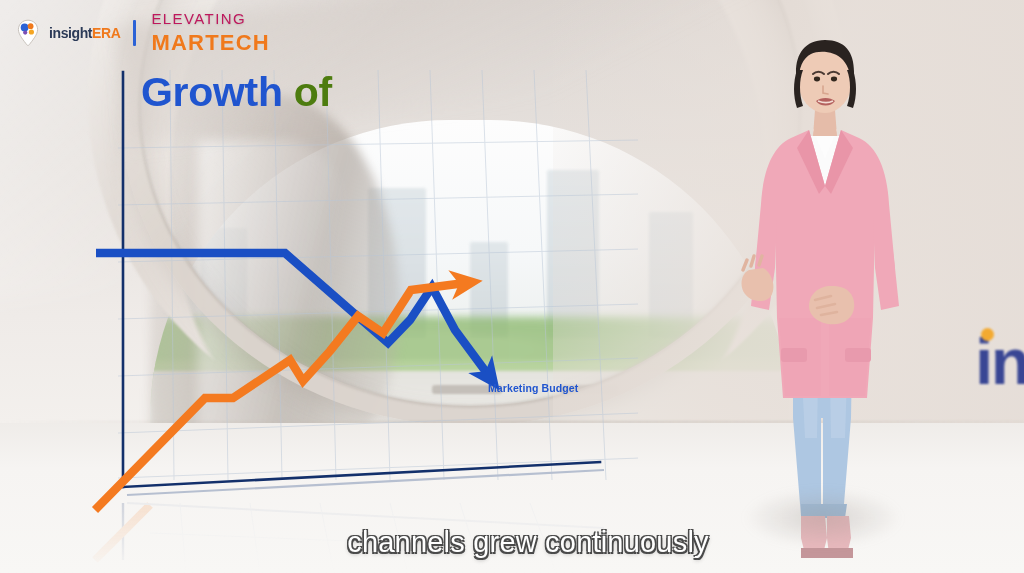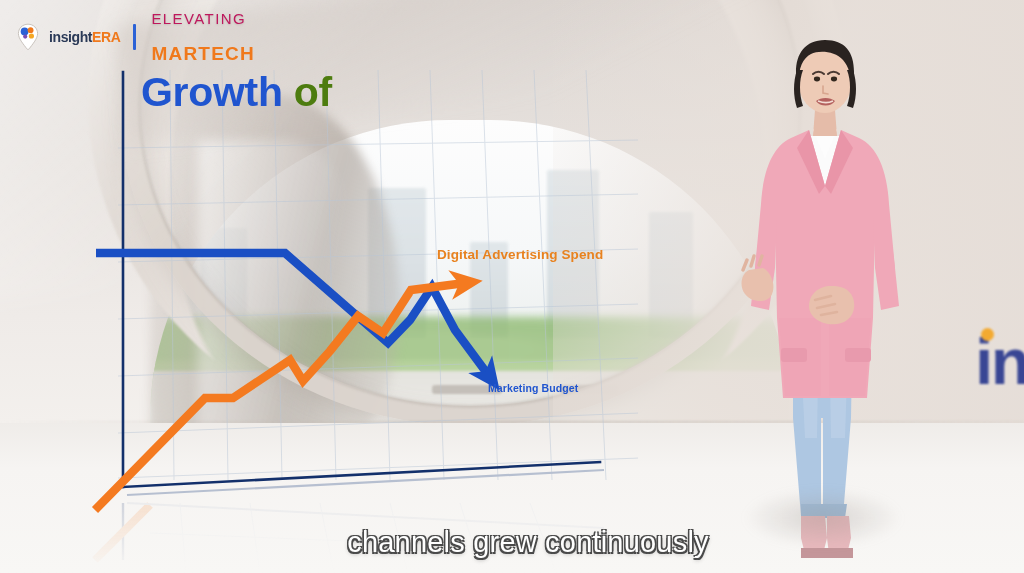--- a/index.html
+++ b/index.html
@@ -89,21 +89,21 @@
   
   .logo{position:absolute;left:16px;top:11px;display:flex;align-items:center;gap:9px;}
   .logo-mark{width:24px;height:28px;position:relative;}
   .logo-word{font-size:14px;font-weight:700;letter-spacing:-.4px;line-height:1;}
   .w-insight{color:#2b3a57;}
   .w-era{color:#f0791c;}
   .logo-div{width:3px;height:26px;background:#2b62d6;border-radius:1px;margin:0 6px 0 4px;}
   .logo-tag{line-height:1;}
   .tag-elev{font-size:15px;font-weight:400;color:#be185d;letter-spacing:1.4px;
     text-shadow:0 1px 2px rgba(140,132,126,.35);}
-  .tag-mar{font-size:19px;font-weight:800;color:#f0791c;letter-spacing:1.2px;margin-top:18px;}
+  .tag-mar{font-size:22px;font-weight:800;color:#f0791c;letter-spacing:1.2px;margin-top:6px;}
 
   
   .watermark{position:absolute;right:-4px;top:330px;font-size:64px;font-weight:700;
     color:#2b3a8f;letter-spacing:-2px;line-height:1;filter:blur(.9px);opacity:.92;}
   .watermark .dot{position:absolute;left:6px;top:-2px;width:13px;height:13px;border-radius:50%;background:#f5a623;filter:blur(.6px);}
 
   
   .caption{position:absolute;left:0;right:0;bottom:14px;text-align:center;
     font-size:29px;font-weight:400;color:#ffffff;letter-spacing:.2px;
     text-shadow:
@@ -217,21 +217,20 @@
       </g>
     </g>
   </svg>
 
   <div class="headline">
     <div class="hl-1">
       <span class="hl-growth">Growth</span><span class="hl-dark">&nbsp;</span><span class="hl-dark">of</span>
     </div>
   </div>
 
-  <div class="series-label lbl-spend">Digital Advertising Spend</div>
   <div class="series-label lbl-budget">Marketing Budget</div>
 
   <div class="logo">
     <div class="logo-mark">
       <svg viewBox="0 0 24 28" width="24" height="28">
         <path d="M12 1.2 C6.4 1.2 2.4 5.4 2.4 10.6 C2.4 16 8.4 22.2 10.6 25.6 C11.2 26.6 12.8 26.6 13.4 25.6 C15.6 22.2 21.6 16 21.6 10.6 C21.6 5.4 17.6 1.2 12 1.2 Z" fill="#ffffff" stroke="#c9c3bd" stroke-width="1"></path>
         <circle cx="8.6" cy="8.4" r="3.9" fill="#2b62d6"></circle>
         <circle cx="14.6" cy="7.2" r="2.9" fill="#f0791c"></circle>
         <circle cx="15.4" cy="13.0" r="2.6" fill="#f5a623"></circle>
         <circle cx="9.2" cy="13.6" r="2.1" fill="#7a4fb5"></circle>

